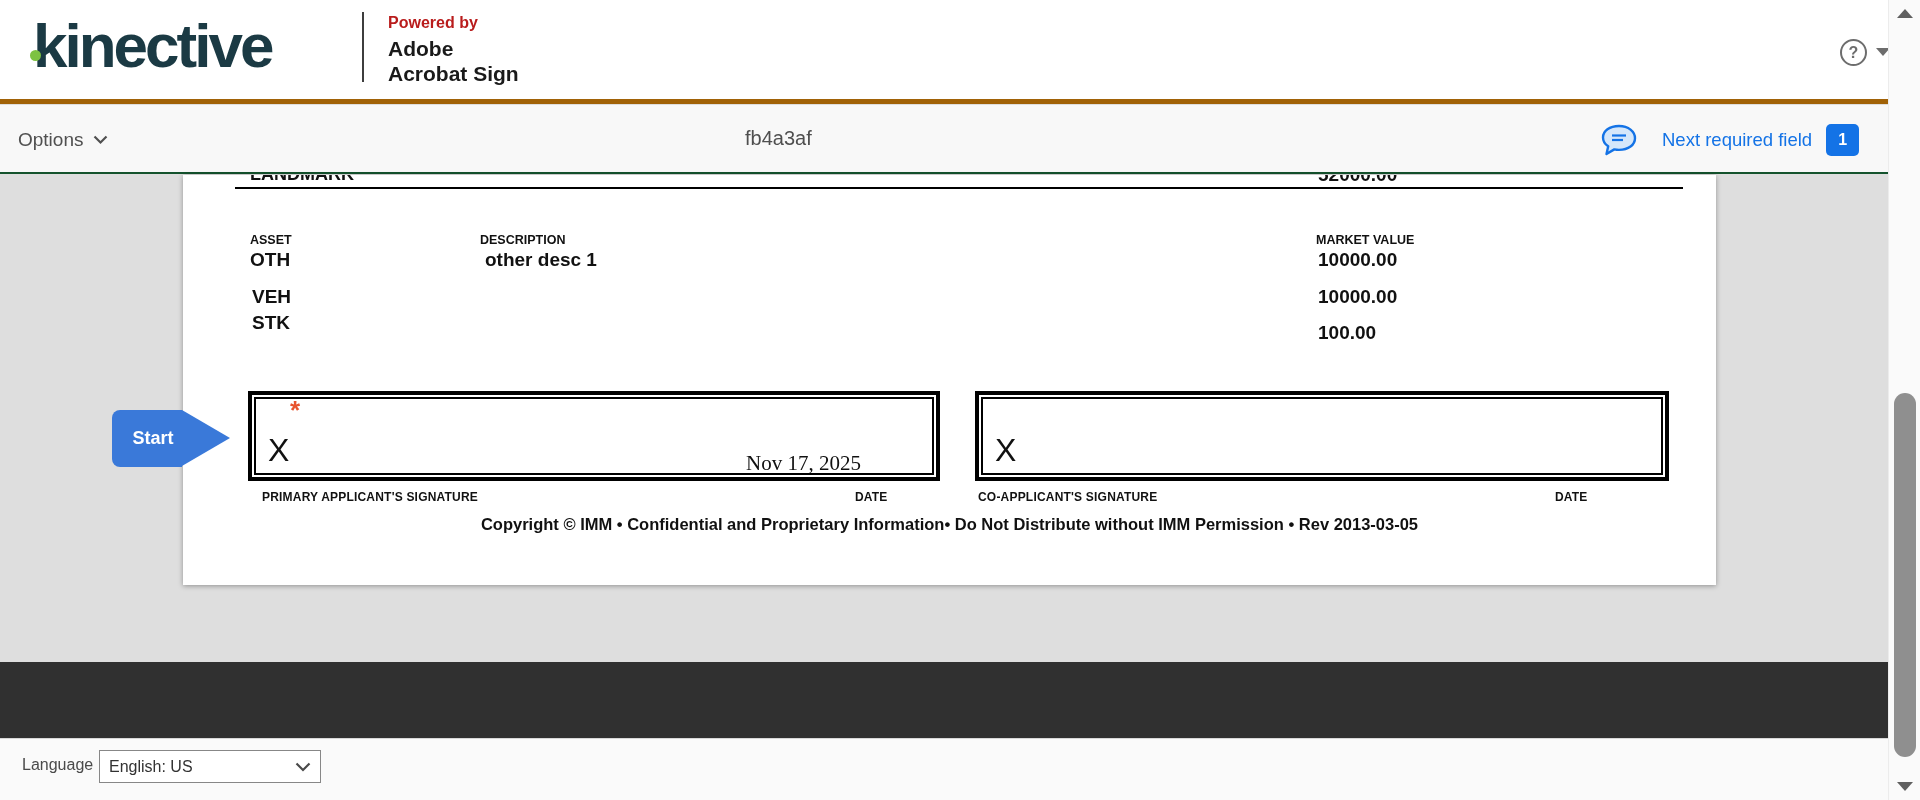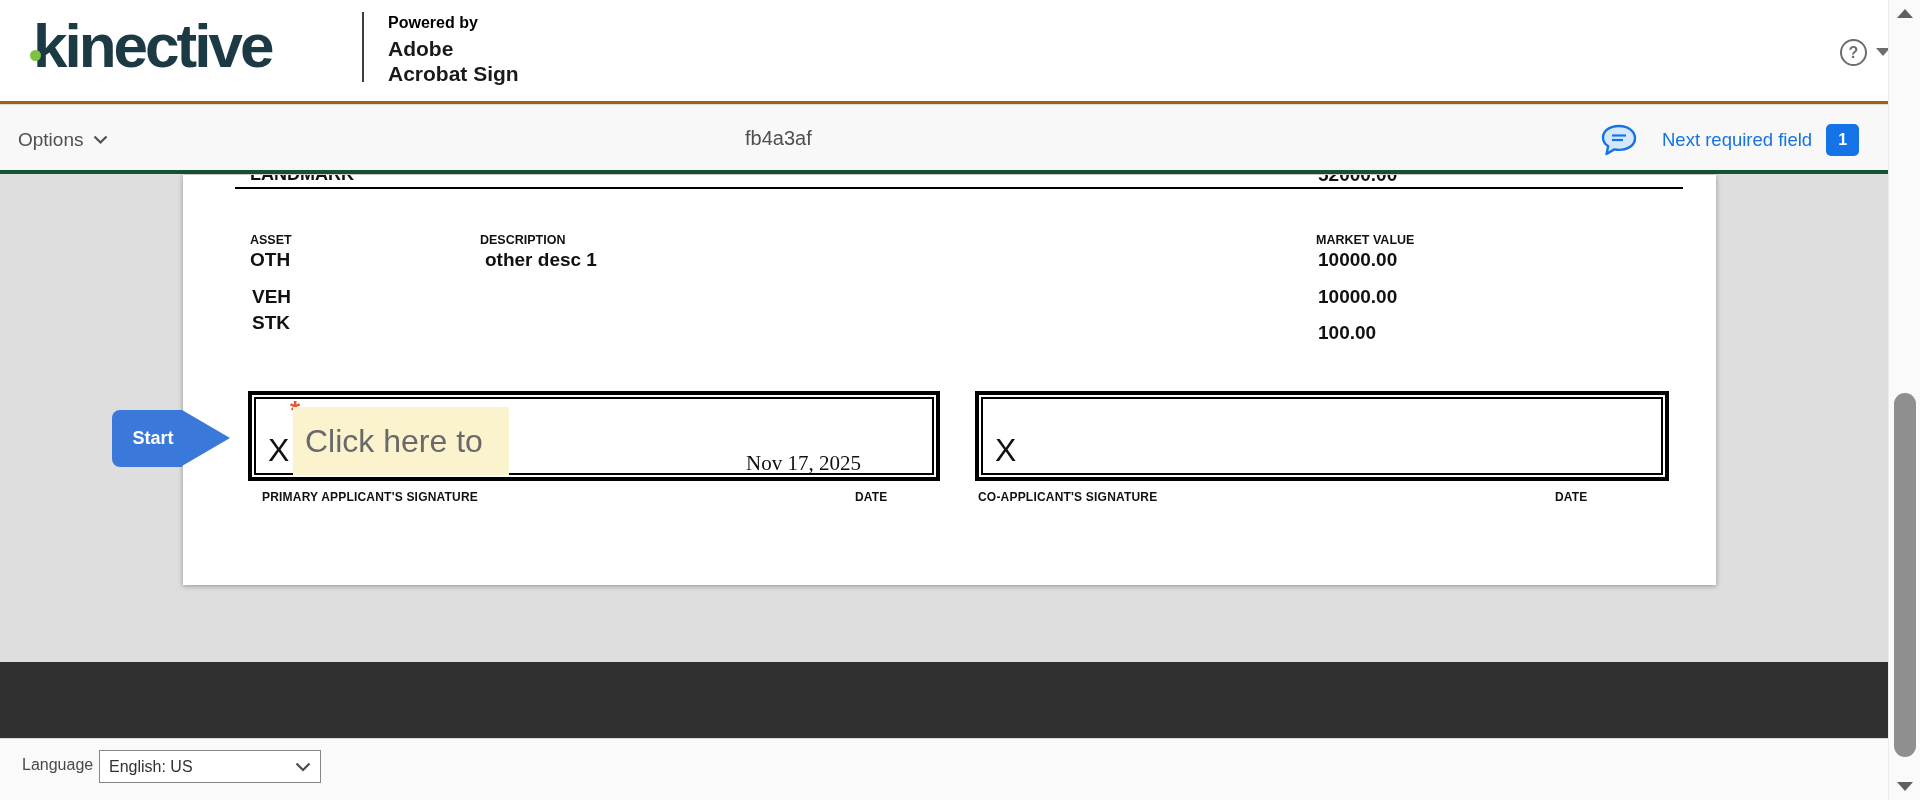--- a/index.html
+++ b/index.html
@@ -1,34 +1,34 @@
 <!DOCTYPE html>
 <html><head>
 <meta charset="utf-8">
 <style>
   * { margin:0; padding:0; box-sizing:border-box; }
   html,body { width:1920px; height:800px; overflow:hidden; }
   body { font-family:"Liberation Sans", sans-serif; background:#DEDEDE; position:relative; }
   .abs { position:absolute; }
 
   
-  .header { left:0; top:0; width:1920px; height:104px; background:#ffffff; border-bottom:3px solid #a16207; }
+  .header { left:0; top:0; width:1920px; height:104px; background:#ffffff; border-bottom:5px solid #a16207; }
   .logo-text { left:33px; top:10px; font-size:62px; font-weight:700; letter-spacing:-3px; color:#1B3A44; }
   .logo-dot { left:30px; top:50px; width:11px; height:11px; border-radius:50%; background:#7DC242; }
   .brand-divider { left:362px; top:12px; width:2px; height:70px; background:#3d3d3d; }
-  .powered-by { left:388px; top:14px; font-size:16px; font-weight:700; color:#000000; }
+  .powered-by { left:388px; top:14px; font-size:16px; font-weight:700; color:#b91c1c; }
   .brand-l1 { left:388px; top:37px; font-size:21px; font-weight:700; color:#1a1a1a; }
   .brand-l2 { left:388px; top:62px; font-size:21px; font-weight:700; color:#1a1a1a; }
   .help-circle { left:1840px; top:39px; width:27px; height:27px; border:2px solid #6d6d6d; border-radius:50%;
                  color:#6d6d6d; font-size:16px; font-weight:700; text-align:center; line-height:23px; cursor:pointer; }
   .help-caret { left:1876px; top:48px; width:0; height:0; border-left:7px solid transparent;
                 border-right:7px solid transparent; border-top:8px solid #6d6d6d; cursor:pointer; }
 
   
-  .toolbar { left:0; top:105px; width:1920px; height:69px; background:#F8F8F8; border-bottom:4px solid #14532d; }
+  .toolbar { left:0; top:105px; width:1920px; height:69px; background:#F8F8F8; border-bottom:2px solid #14532d; }
   .options { left:18px; top:0; height:69px; display:flex; align-items:center; gap:10px; cursor:pointer; }
   .options-label { font-size:19px; color:#505050; }
   .doc-title { left:745px; top:127px; font-size:20px; color:#4F4F4F; }
   .chat-btn { left:1600px; top:124px; width:38px; height:34px; cursor:pointer; }
   .next-req { left:1662px; top:105px; height:69px; display:flex; align-items:center; gap:14px; cursor:pointer; }
   .next-req-label { font-size:18.5px; color:#1473E6; }
   .count-badge { width:33px; height:32px; background:#1473E6; border-radius:5px; color:#fff;
                  font-size:16px; font-weight:700; display:flex; align-items:center; justify-content:center; }
 
   
@@ -133,38 +133,36 @@
     <div class="abs cell" style="left:1135px; top:111px;">10000.00</div>
 
     <div class="abs cell" style="left:69px; top:137px;">STK</div>
     <div class="abs cell" style="left:1135px; top:147px;">100.00</div>
 
 
     <div class="abs sigbox" style="left:65px; top:216px; width:692px; height:90px;">
       <div class="sigbox-inner">
         <div class="xmark">X</div>
         <div class="req-star">*</div>
-        <div class="sig-field">
-          <span>Click here to</span>
-        </div>
         <div class="date-val">Nov 17, 2025</div>
       </div>
     </div>
 
     <div class="abs sigbox" style="left:792px; top:216px; width:694px; height:90px;">
       <div class="sigbox-inner">
         <div class="xmark">X</div>
       </div>
     </div>
 
     <div class="abs sig-label" style="left:67px; top:315px;padding-left:12px;">PRIMARY APPLICANT'S SIGNATURE</div>
     <div class="abs sig-label" style="left:672px; top:315px;">DATE</div>
     <div class="abs sig-label" style="left:795px; top:315px;">CO-APPLICANT'S SIGNATURE</div>
     <div class="abs sig-label" style="left:1372px; top:315px;">DATE</div>
 
+    <div class="abs copyright">Copyright © IMM • Confidential and Proprietary Information• Do Not Distribute without IMM Permission • Rev 2013-03-05</div>
   </div>
 </div>
 
 <div class="abs start-tag">
   <div class="start-rect"></div>
   <div class="start-tip"></div>
   <div class="start-label">Start</div>
 </div>
 
 <div class="abs pdf-bar">

